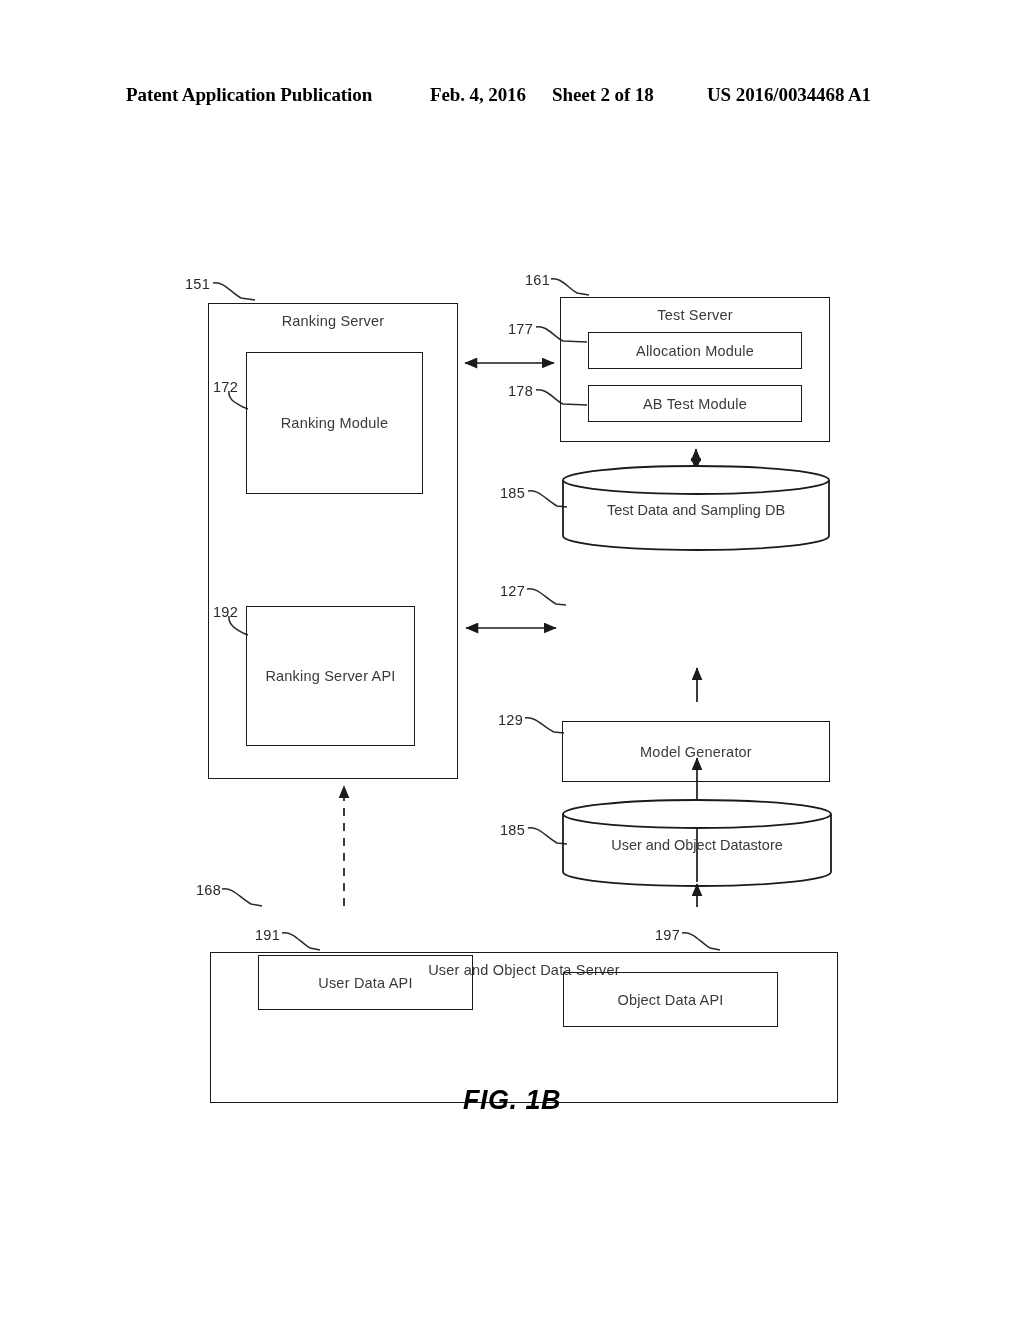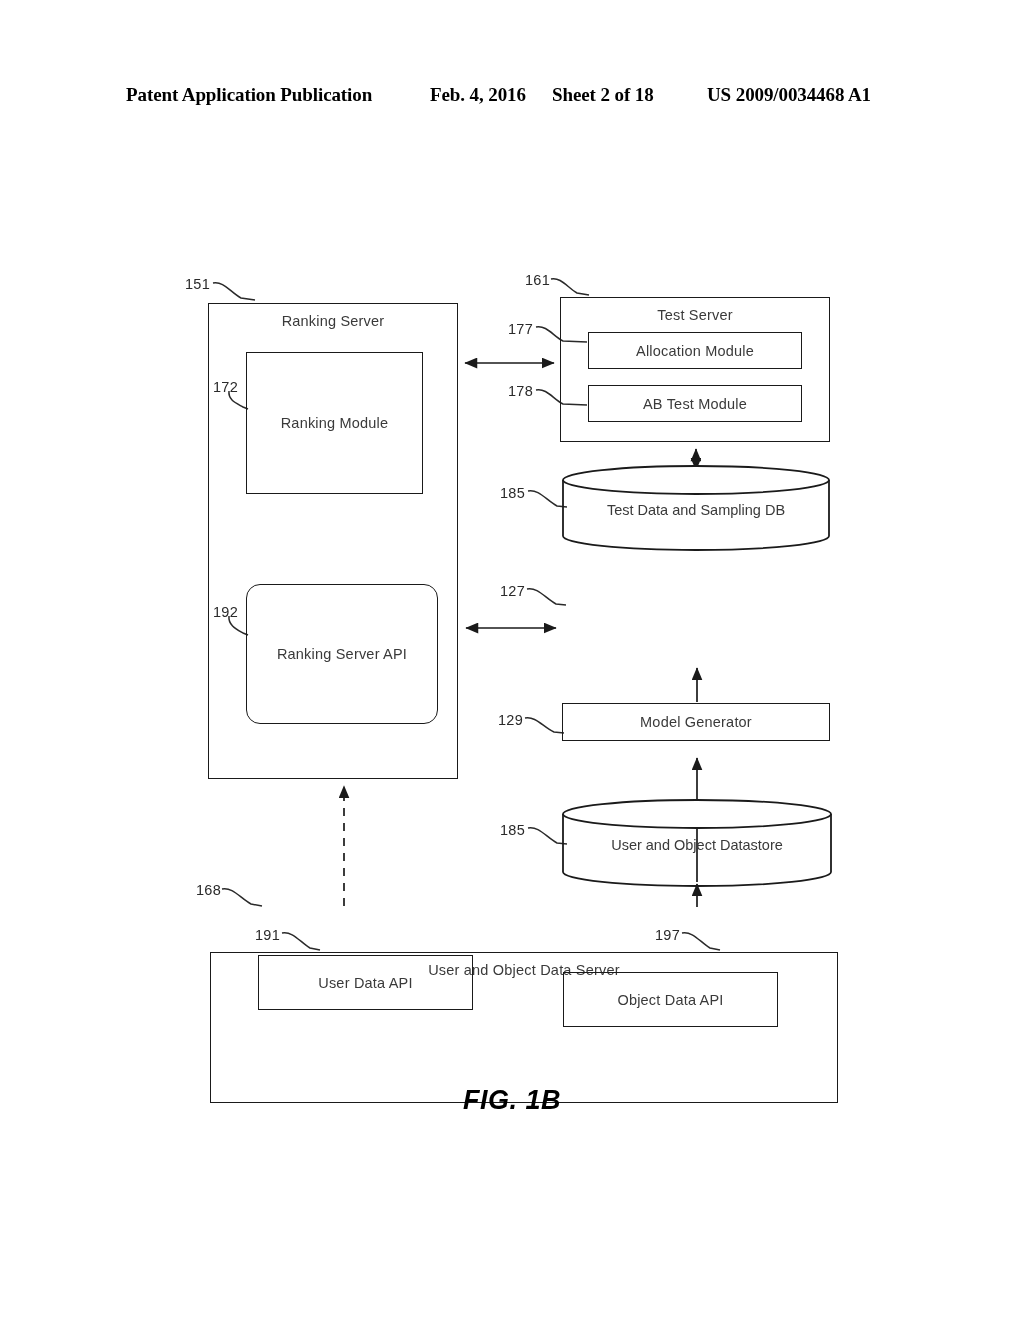--- a/index.html
+++ b/index.html
@@ -80,24 +80,24 @@
     top: 9px;
   }
 
   
   #ranking-server        { left: 208px; top: 303px; width: 250px; height: 476px; }
   #test-server           { left: 560px; top: 297px; width: 270px; height: 145px; }
   #user-object-server    { left: 210px; top: 952px; width: 628px; height: 151px; }
 
   
   #ranking-module        { left: 246px; top: 352px; width: 177px; height: 142px; }
-  #ranking-server-api    { left: 246px; top: 584px; width: 192px; height: 140px; border-radius: 14px; }
+  #ranking-server-api    { left: 246px; top: 606px; width: 169px; height: 140px; }
   #allocation-module     { left: 588px; top: 332px; width: 214px; height: 37px; }
   #ab-test-module        { left: 588px; top: 385px; width: 214px; height: 37px; }
-  #model-generator       { left: 562px; top: 703px; width: 268px; height: 38px; }
+  #model-generator       { left: 562px; top: 721px; width: 268px; height: 61px; }
   #user-data-api         { left: 258px; top: 955px; width: 215px; height: 55px; }
   #object-data-api       { left: 563px; top: 955px; width: 215px; height: 55px; margin-top: 17px; }
 
   
   .cylinder {
     position: absolute;
   }
   .cylinder svg {
     position: absolute;
     left: 0;
@@ -157,21 +157,21 @@
     letter-spacing: 0.5px;
   }
 </style>
 </head>
 <body>
 
 <div class="page-header">
   <span class="hdr-pub">Patent Application Publication</span>
   <span class="hdr-date">Feb. 4, 2016</span>
   <span class="hdr-sheet">Sheet 2 of 18</span>
-  <span class="hdr-patnum">US 2009/0034468 A1</span>
+  <span class="hdr-patnum">US 2016/0034468 A1</span>
 </div>
 
 <div class="diagram">
 
   <svg viewBox="0 0 1024 1320" xmlns="http://www.w3.org/2000/svg">
     <defs>
       <marker id="arr-end" markerWidth="9" markerHeight="9" refX="7.2" refY="3.2" orient="auto" markerUnits="strokeWidth">
         <path d="M0,0 L7.6,3.2 L0,6.4 z" fill="#1a1a1a"></path>
       </marker>
       <marker id="arr-start" markerWidth="9" markerHeight="9" refX="0.4" refY="3.2" orient="auto" markerUnits="strokeWidth">

